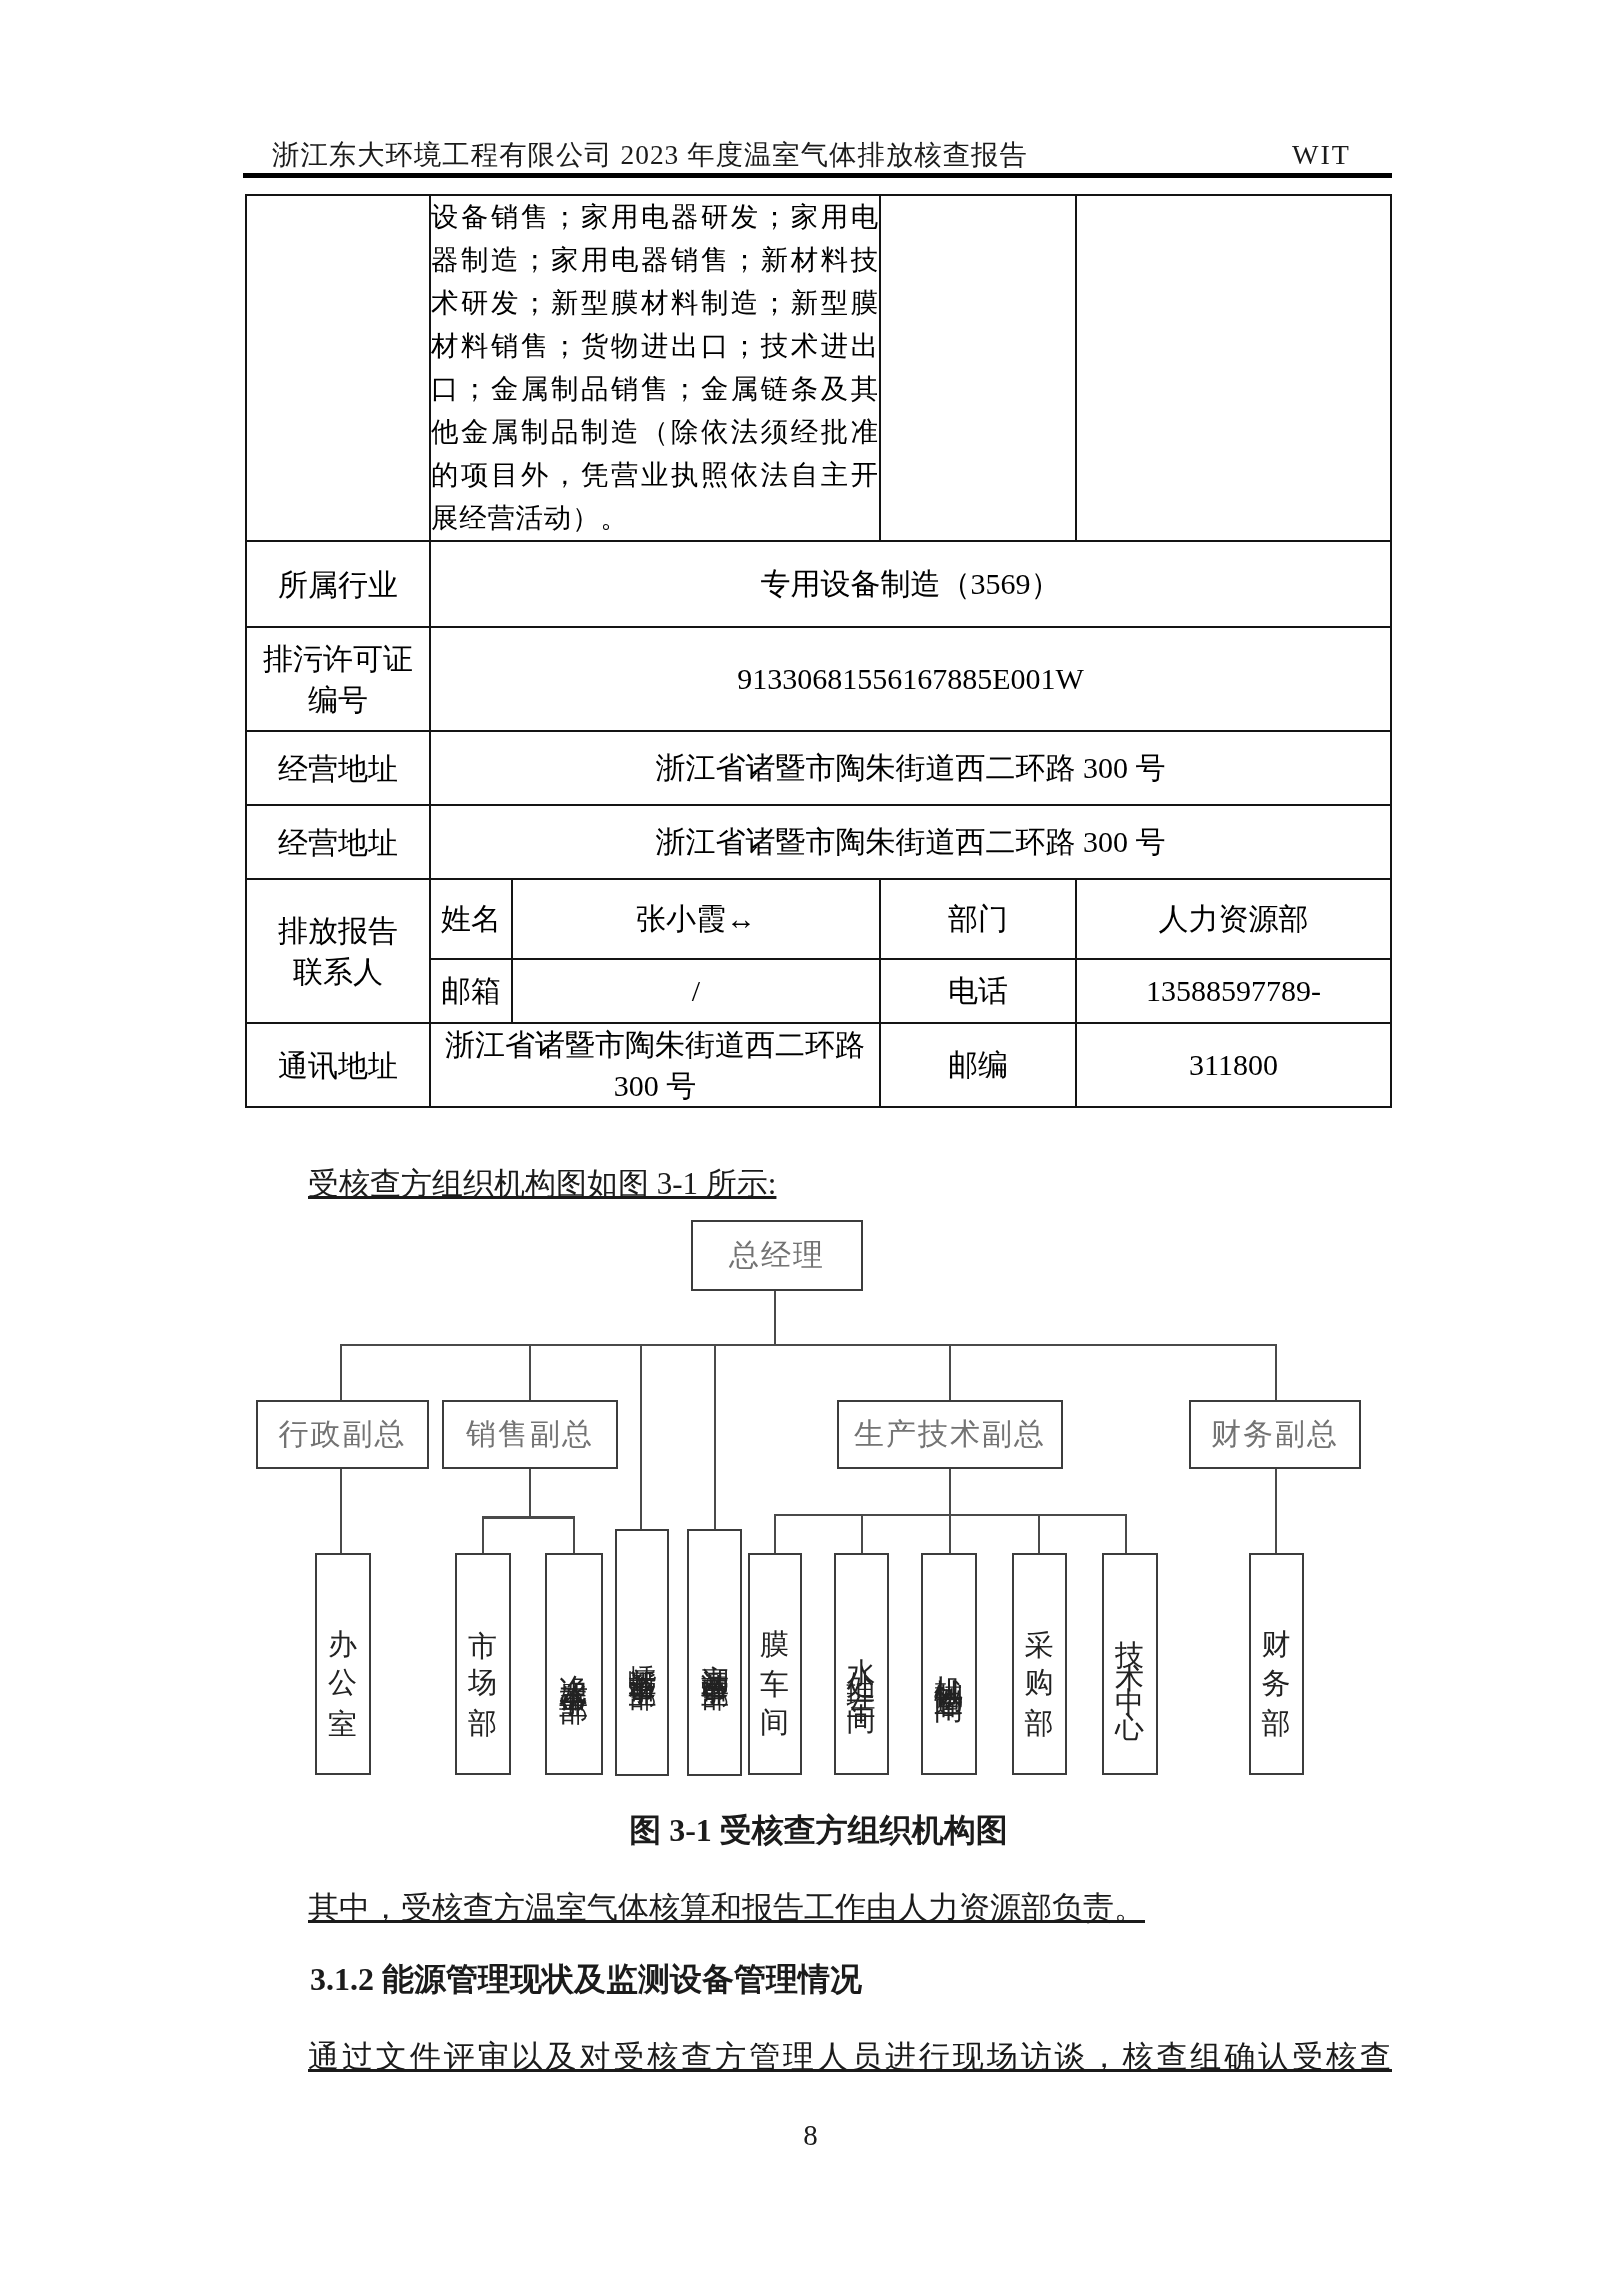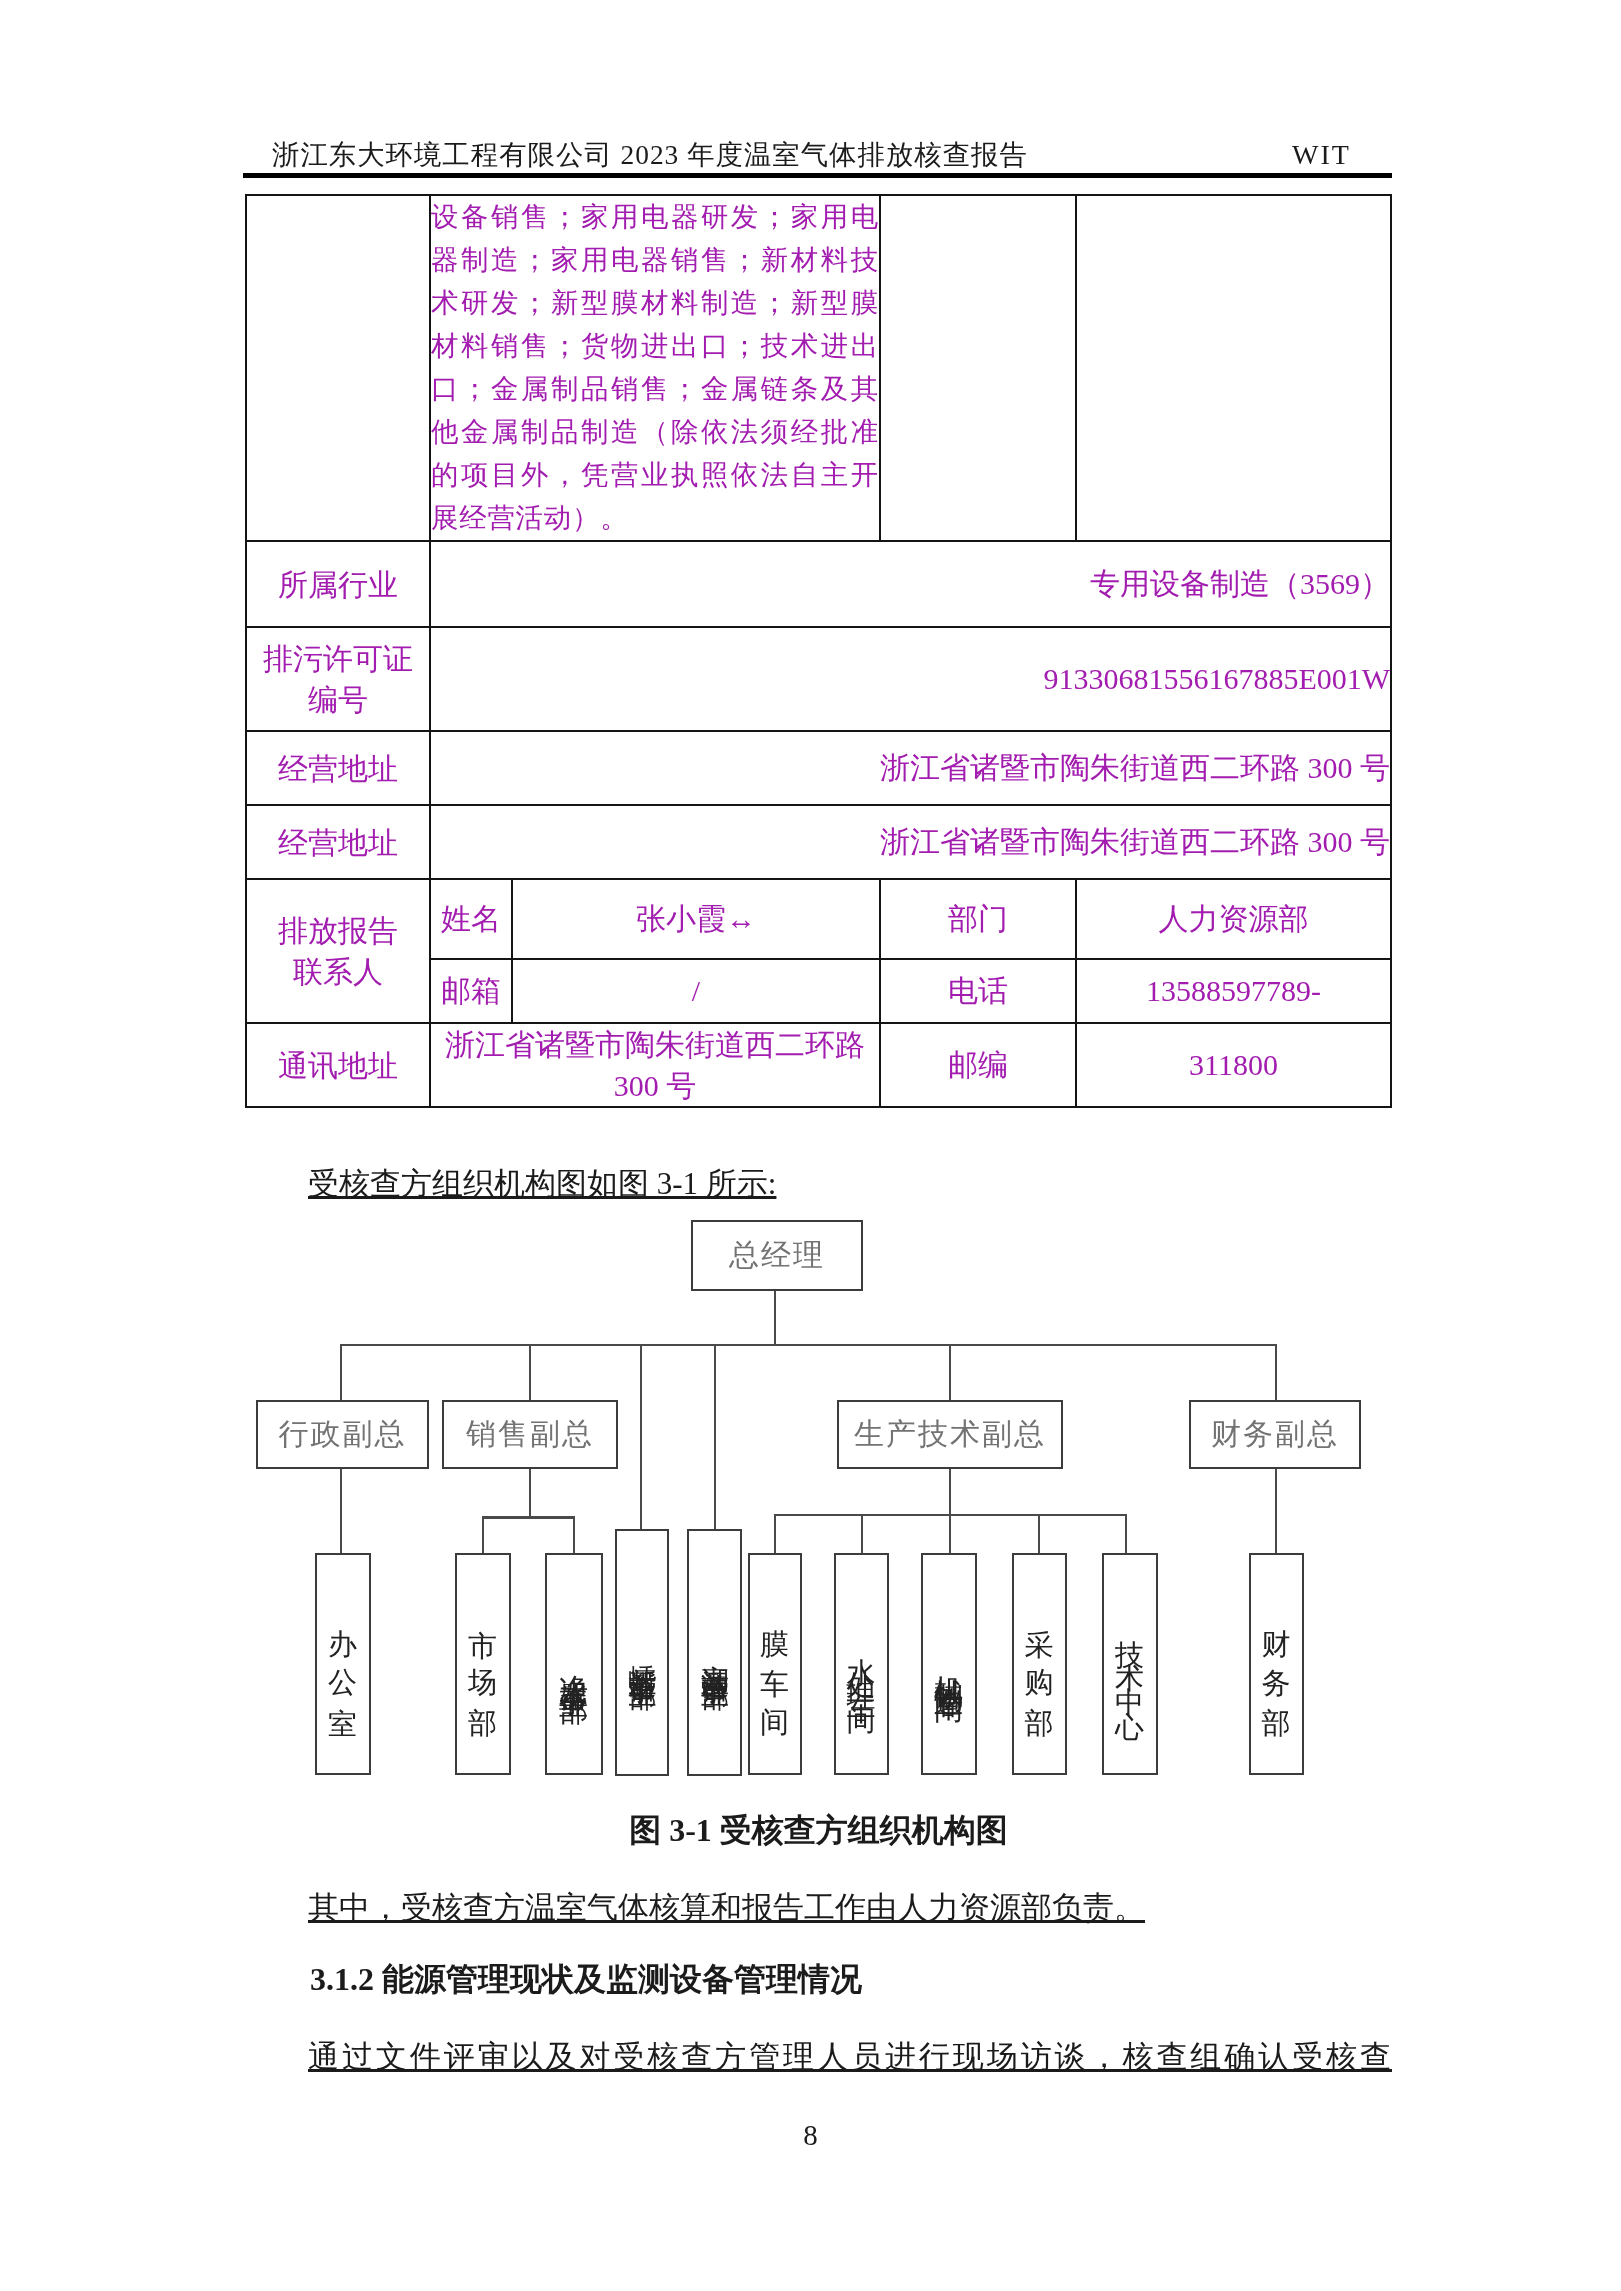--- a/index.html
+++ b/index.html
@@ -10,24 +10,24 @@
     font-family:"Liberation Serif","DejaVu Serif",serif;
     color:#1b1b1b;
     overflow:hidden;
   }
   
   .hdr-left{position:absolute;left:272px;top:137px;font-size:27.4px;letter-spacing:1px;white-space:nowrap;}
   .hdr-right{position:absolute;left:1292px;top:139px;font-size:28px;letter-spacing:2px;}
   .hdr-rule{position:absolute;left:243px;top:173px;width:1149px;height:4.9px;background:#000;}
   
   .tblwrap{position:absolute;left:245px;top:194px;}
-  table.info{border-collapse:collapse;table-layout:fixed;width:1145px;font-size:30px;color:#a21caf;}
+  table.info{border-collapse:collapse;table-layout:fixed;width:1145px;font-size:30px;color:#000000;}
   table.info td{border:2px solid #141414;padding:0;vertical-align:middle;overflow:hidden;}
   td.lab{text-align:center;line-height:41px;padding:3.9px 7.8px;}
-  td.val{text-align:right;padding:3.9px 5.9px 3.9px 21.6px;}
+  td.val{text-align:center;padding:3.9px 5.9px 3.9px 21.6px;}
   td.cen{text-align:center;padding:3.9px 5.9px;}
   td.scope{
     vertical-align:top;text-align:justify;text-justify:inter-character;
     padding:4.9px 12.7px 0 14.7px;font-size:27.4px;line-height:43px;letter-spacing:0.8px;
   }
   
   .para{position:absolute;left:245px;width:1147px;font-size:31px;line-height:43px;}
   .indent{text-indent:63px;text-decoration:underline;}
   .caption{position:absolute;left:245px;width:1147px;text-align:center;font-weight:bold;font-size:32px;}
   .heading{position:absolute;left:245px;width:1147px;font-weight:bold;font-size:32px;padding-left:65px;box-sizing:border-box;}

